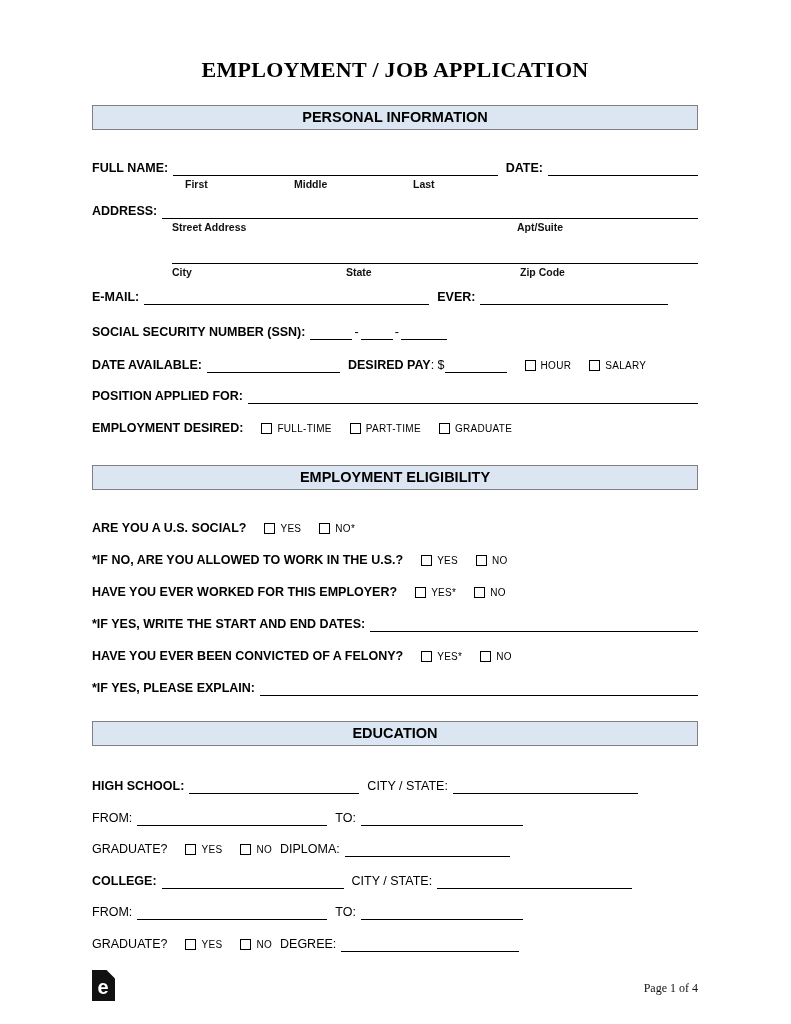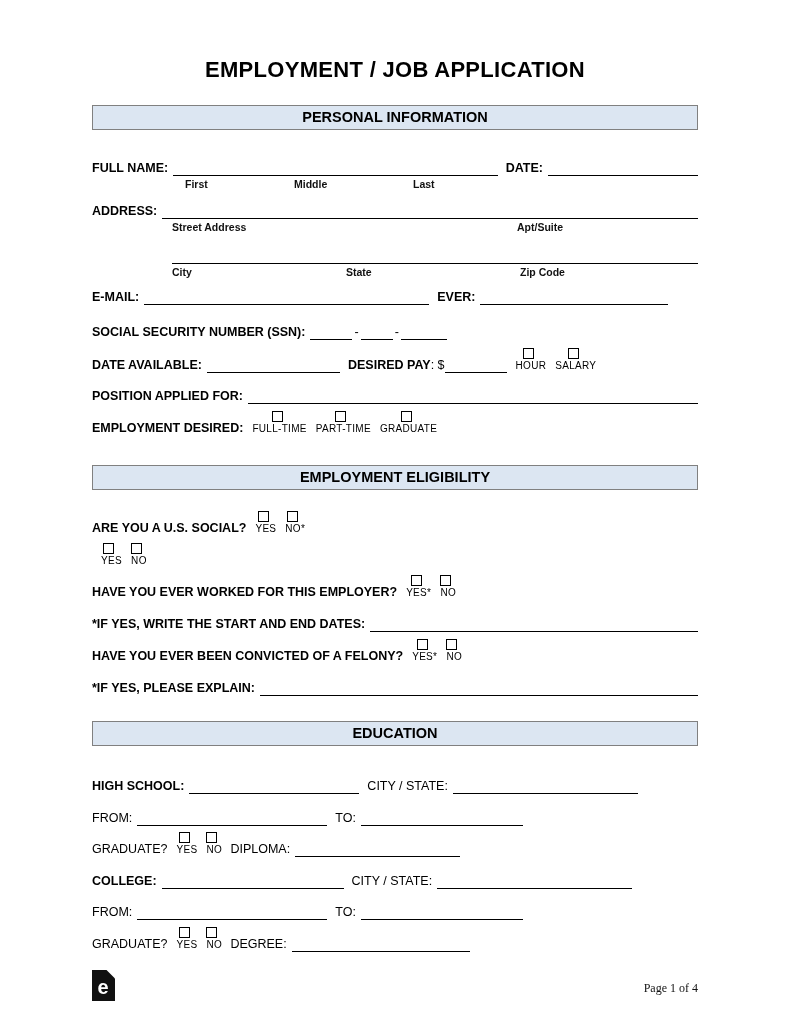--- a/index.html
+++ b/index.html
@@ -12,20 +12,21 @@
     position: relative;
   }
   .page { padding: 0 93px 0 92px; }
   .title {
     margin-top: 56px;
     text-align: center;
     font-size: 22px;
     font-weight: 700;
     line-height: 28px;
     letter-spacing: 0.3px;
+    font-family: Liberation Serif, serif;
   }
   .sec {
     background: #dce6f2;
     border: 1px solid #808080;
     text-align: center;
     font-weight: 700;
     font-size: 14.5px;
     line-height: 17px;
     padding: 3px 0;
   }
@@ -50,23 +51,22 @@
     margin-top: 2px;
     color: #111;
     font-weight: bold;
   }
   .opt {
     display: inline-flex;
     align-items: center;
     font-size: 10px;
     line-height: 13px;
     letter-spacing: 0.3px;
-    margin-left: 9px;
+    margin-left: 18px;
     padding-bottom: 1px;
-    flex-direction: column;
   }
   .cb {
     width: 11px; height: 11px;
     border: 1.5px solid #000;
     background: #fff;
     flex: none;
     margin-right: 5px;
     display: inline-block;
   }
   .sep { margin: 0 2px; }
@@ -178,20 +178,21 @@
       <span class="cb"></span>
       <span>YES</span>
     </span>
     <span class="opt">
       <span class="cb"></span>
       <span>NO*</span>
     </span>
   </div>
 
   <div class="row" style="margin-top:16px">
+    <span class="b">*IF NO, ARE YOU ALLOWED TO WORK IN THE U.S.?</span>
     <span class="opt">
       <span class="cb"></span>
       <span>YES</span>
     </span>
     <span class="opt">
       <span class="cb"></span>
       <span>NO</span>
     </span>
   </div>
 

